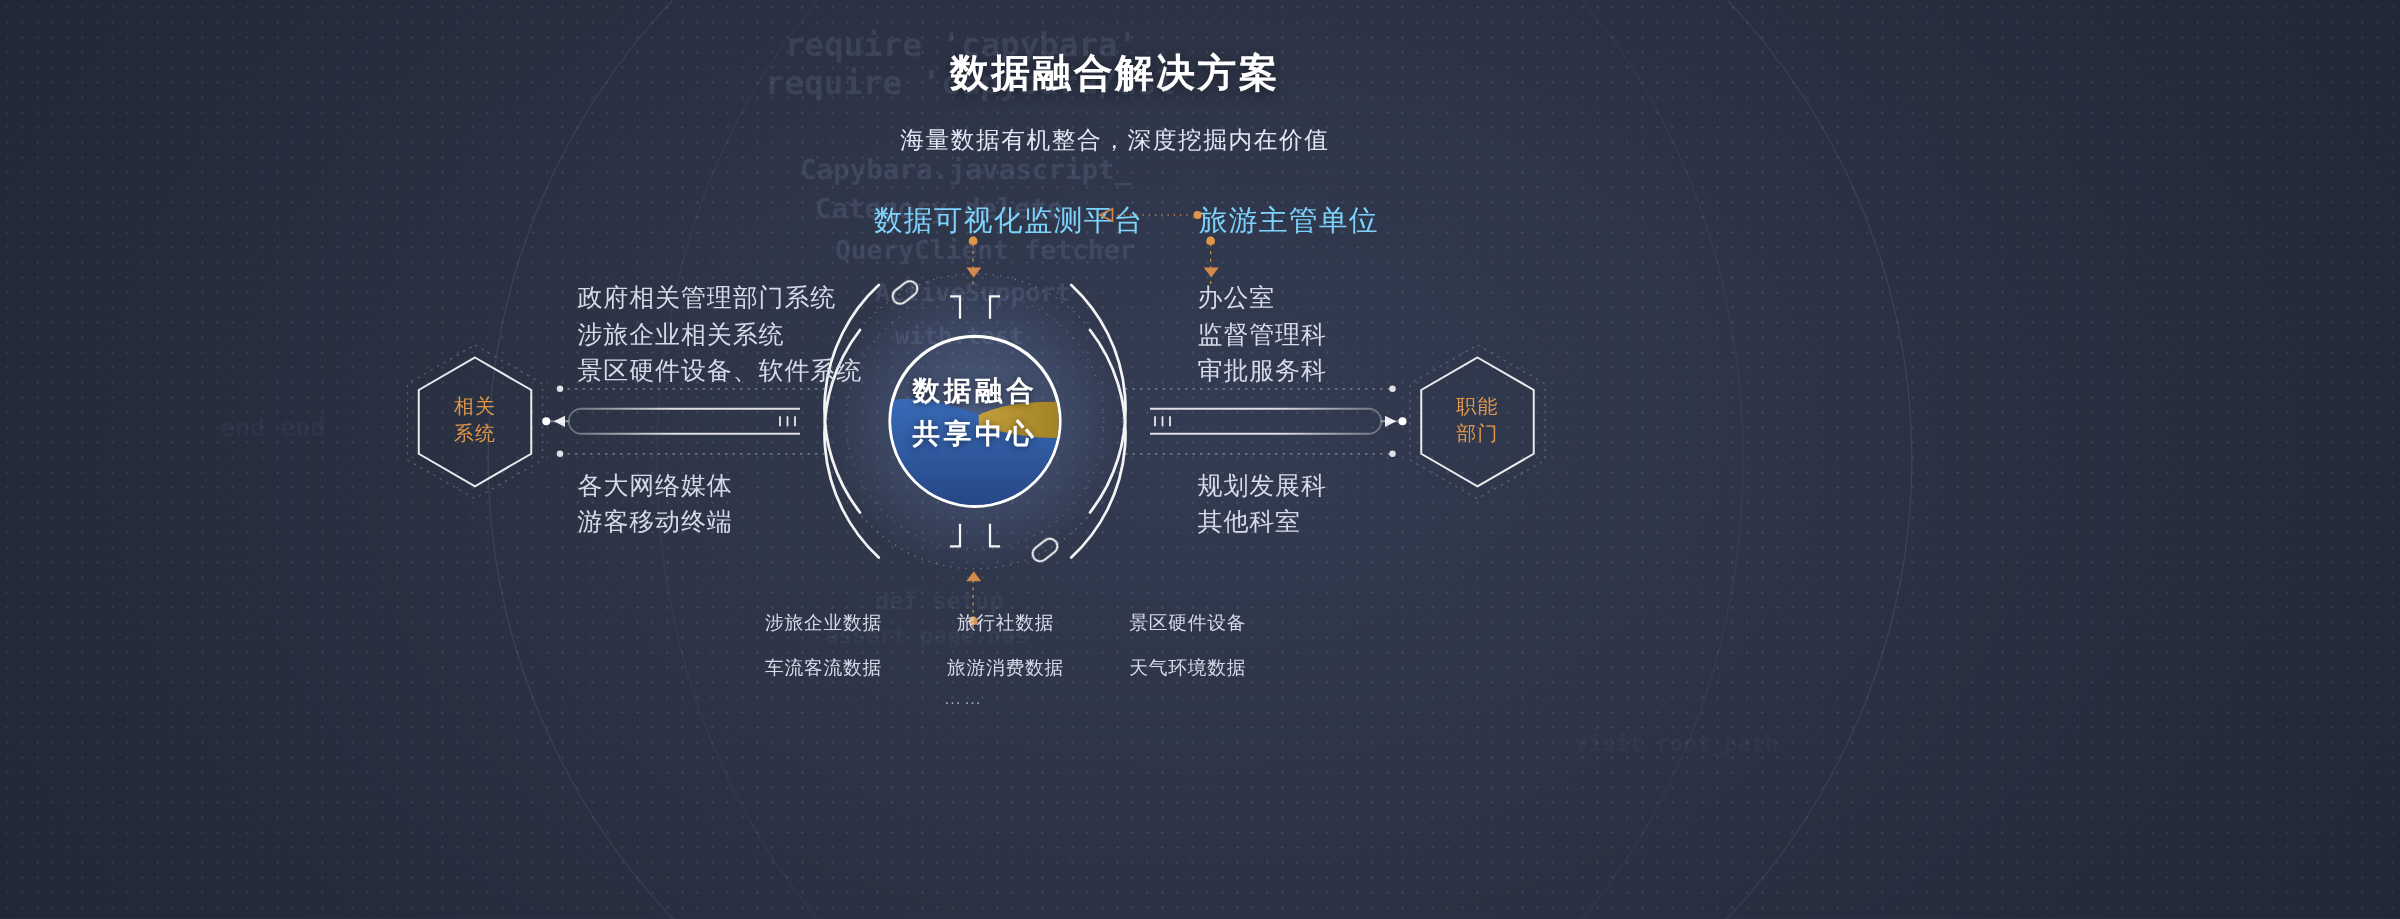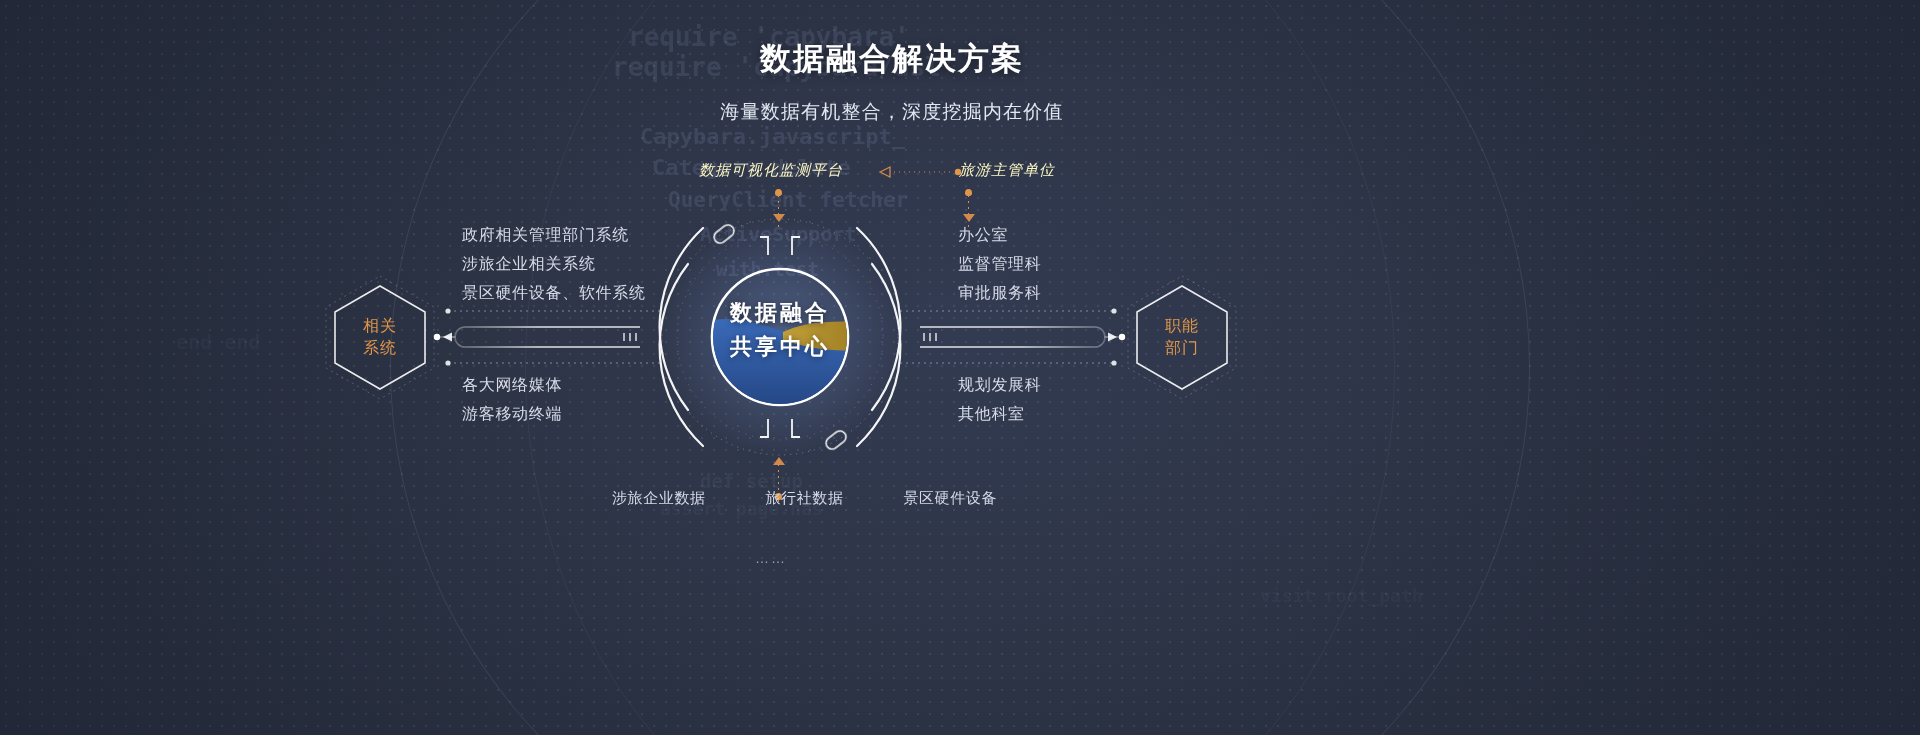--- a/index.html
+++ b/index.html
@@ -70,25 +70,24 @@
     font-size:19px; color:#e3e7f2; font-weight:400;
     letter-spacing:1.2px;
   }
 
   
   #stage{ position:absolute; left:0; top:0; width:1920px; height:735px; z-index:30; }
 
   
   .top-label{
     position:absolute;
-    color:#fef9c3;
-    font-size:15px;
+    color:#7dd3fc;
+    font-size:23px;
     letter-spacing:1px;
     white-space:nowrap;
-    font-style:italic;
   }
   #label-viz{ left:699px; top:161px; }
   #label-gov{ left:959px; top:161px; }
 
   
   #toplink{ position:absolute; left:868px; top:164px; width:94px; height:16px; }
 
   
   .drop{ position:absolute; width:14px; }
   .drop .dotline{
@@ -127,21 +126,21 @@
     position:absolute; inset:0;
     display:flex; flex-direction:column;
     align-items:center; justify-content:center;
     color:#e0964a; font-size:16px; line-height:22px; letter-spacing:1px;
   }
 
   
   .side-item{
     position:absolute;
     color:#d7dbe8;
-    font-size:16px;
+    font-size:20px;
     letter-spacing:.7px;
     white-space:nowrap;
   }
   .side-left{ text-align:left; }
   .side-right{ text-align:left; }
 
   
   #bottom-grid{
     position:absolute; left:612px; top:489px; width:385px;
   }
@@ -375,16 +374,21 @@
   <div class="side-item side-right" style="left:958px;top:283px;">审批服务科</div>
   <div class="side-item side-right" style="left:958px;top:375px;">规划发展科</div>
   <div class="side-item side-right" style="left:958px;top:404px;">其他科室</div>
 
   <div id="bottom-grid">
     <div class="brow">
       <div class="bcell c0">涉旅企业数据</div>
       <div class="bcell c1">旅行社数据</div>
       <div class="bcell c2">景区硬件设备</div>
     </div>
+    <div class="brow">
+      <div class="bcell c0">车流客流数据</div>
+      <div class="bcell c1">旅游消费数据</div>
+      <div class="bcell c2">天气环境数据</div>
+    </div>
   </div>
   <div id="bottom-ellipsis">……</div>
 
 </div>
 
 </body></html>

